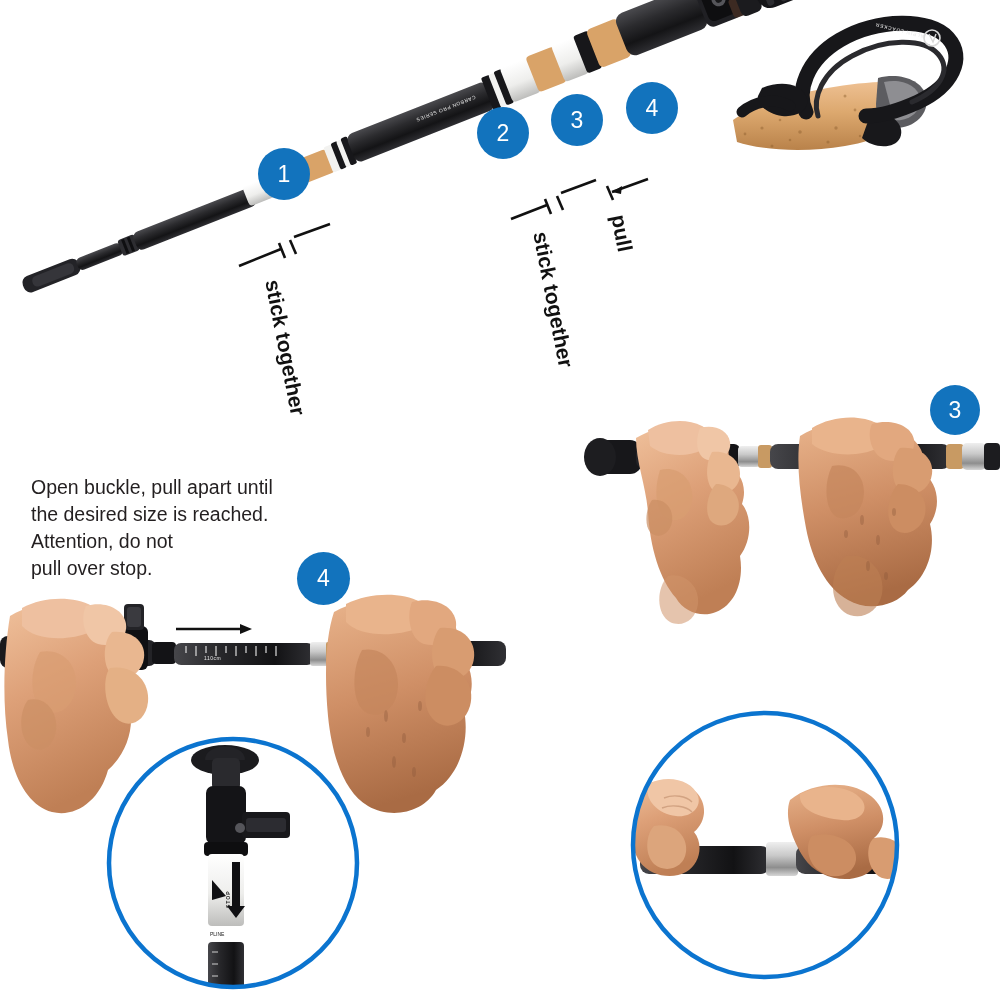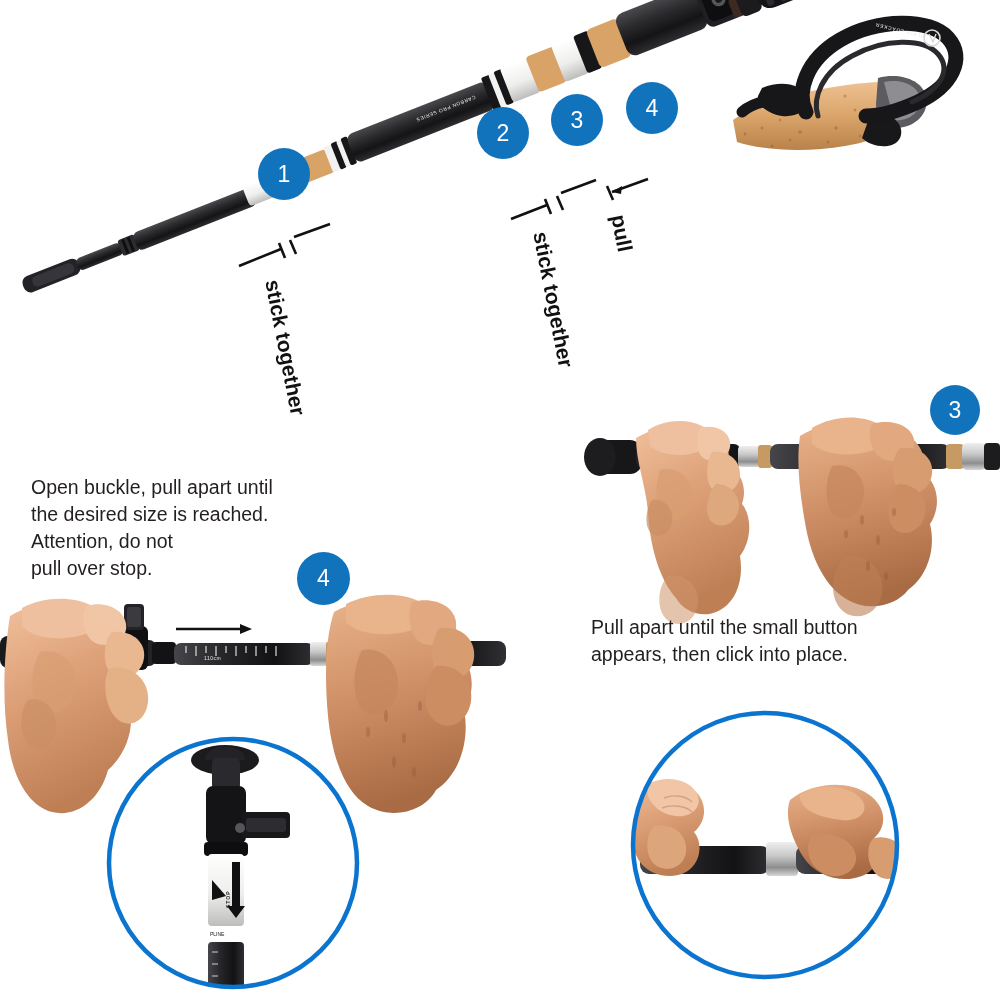--- a/index.html
+++ b/index.html
@@ -430,16 +430,14 @@
 
   <div class="rot-label" style="left:540px;top:220px;font-size:21px;transform:rotate(79deg);">stick together</div>
 
   <div class="rot-label" style="left:618px;top:203px;font-size:21px;transform:rotate(79deg);">pull</div>
 
   <div class="para" style="left:31px;top:442px;width:330px;margin-top:32px;">Open buckle, pull apart until
 the desired size is reached.
 Attention, do not
 pull over stop.</div>
 
-  <div class="para" style="left:591px;top:614px;width:400px;">Pull apart until the small button
-appears, then click into place.</div>
 
 </div>
 
 </body></html>

